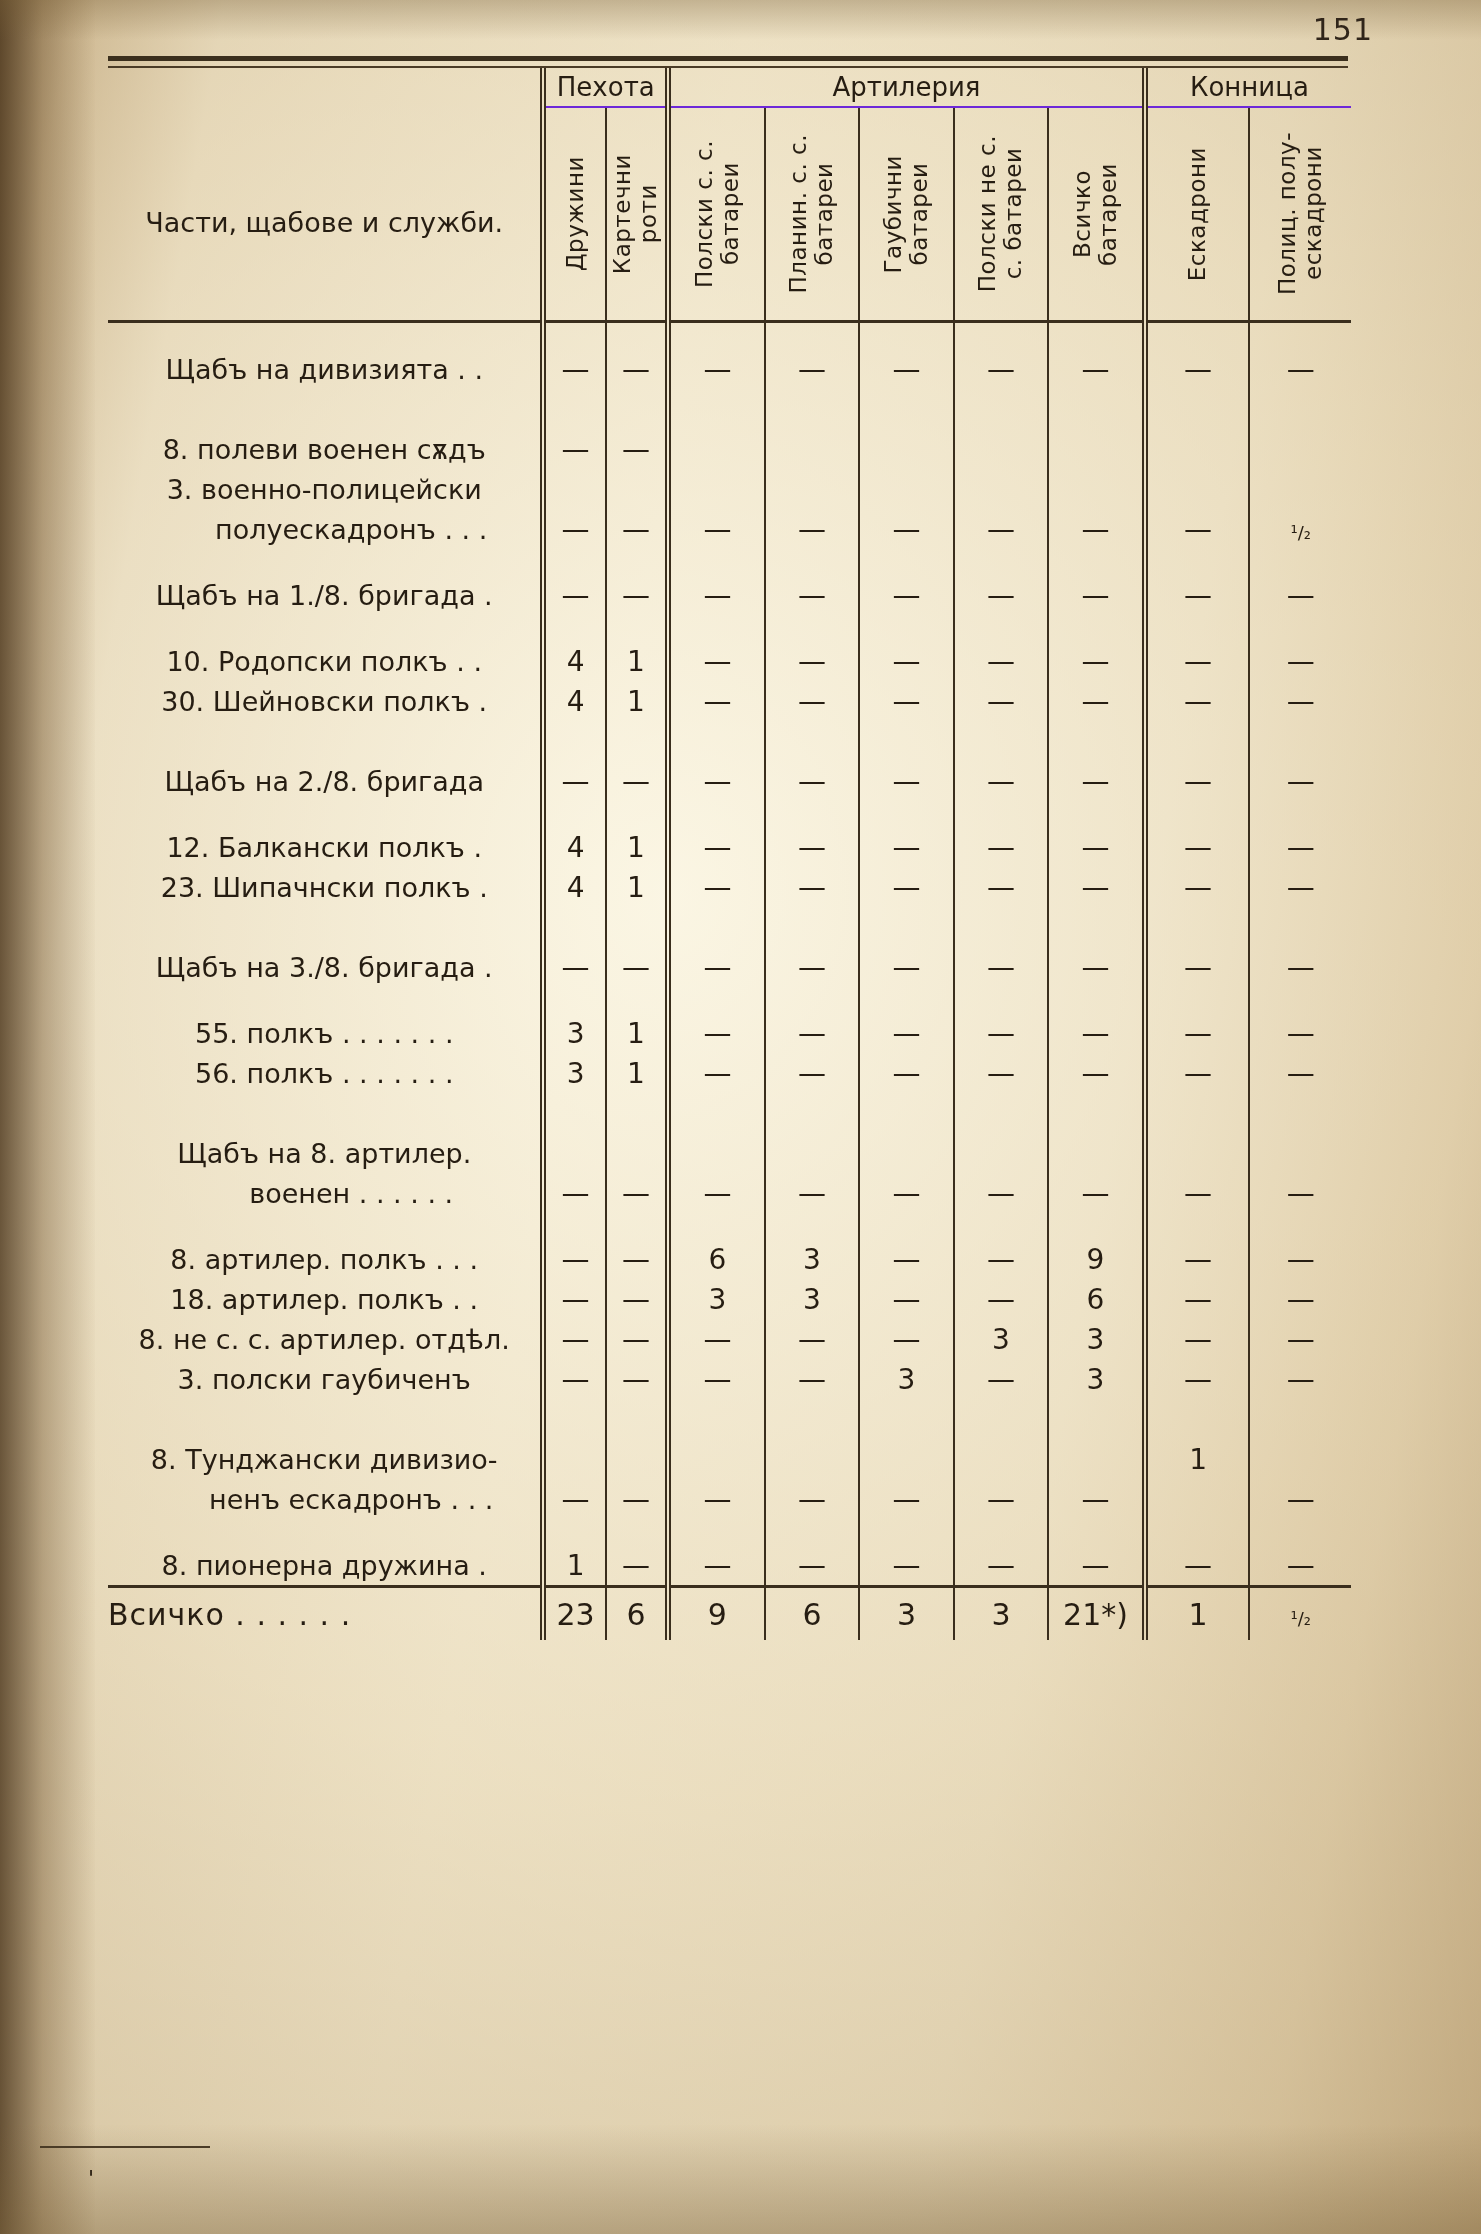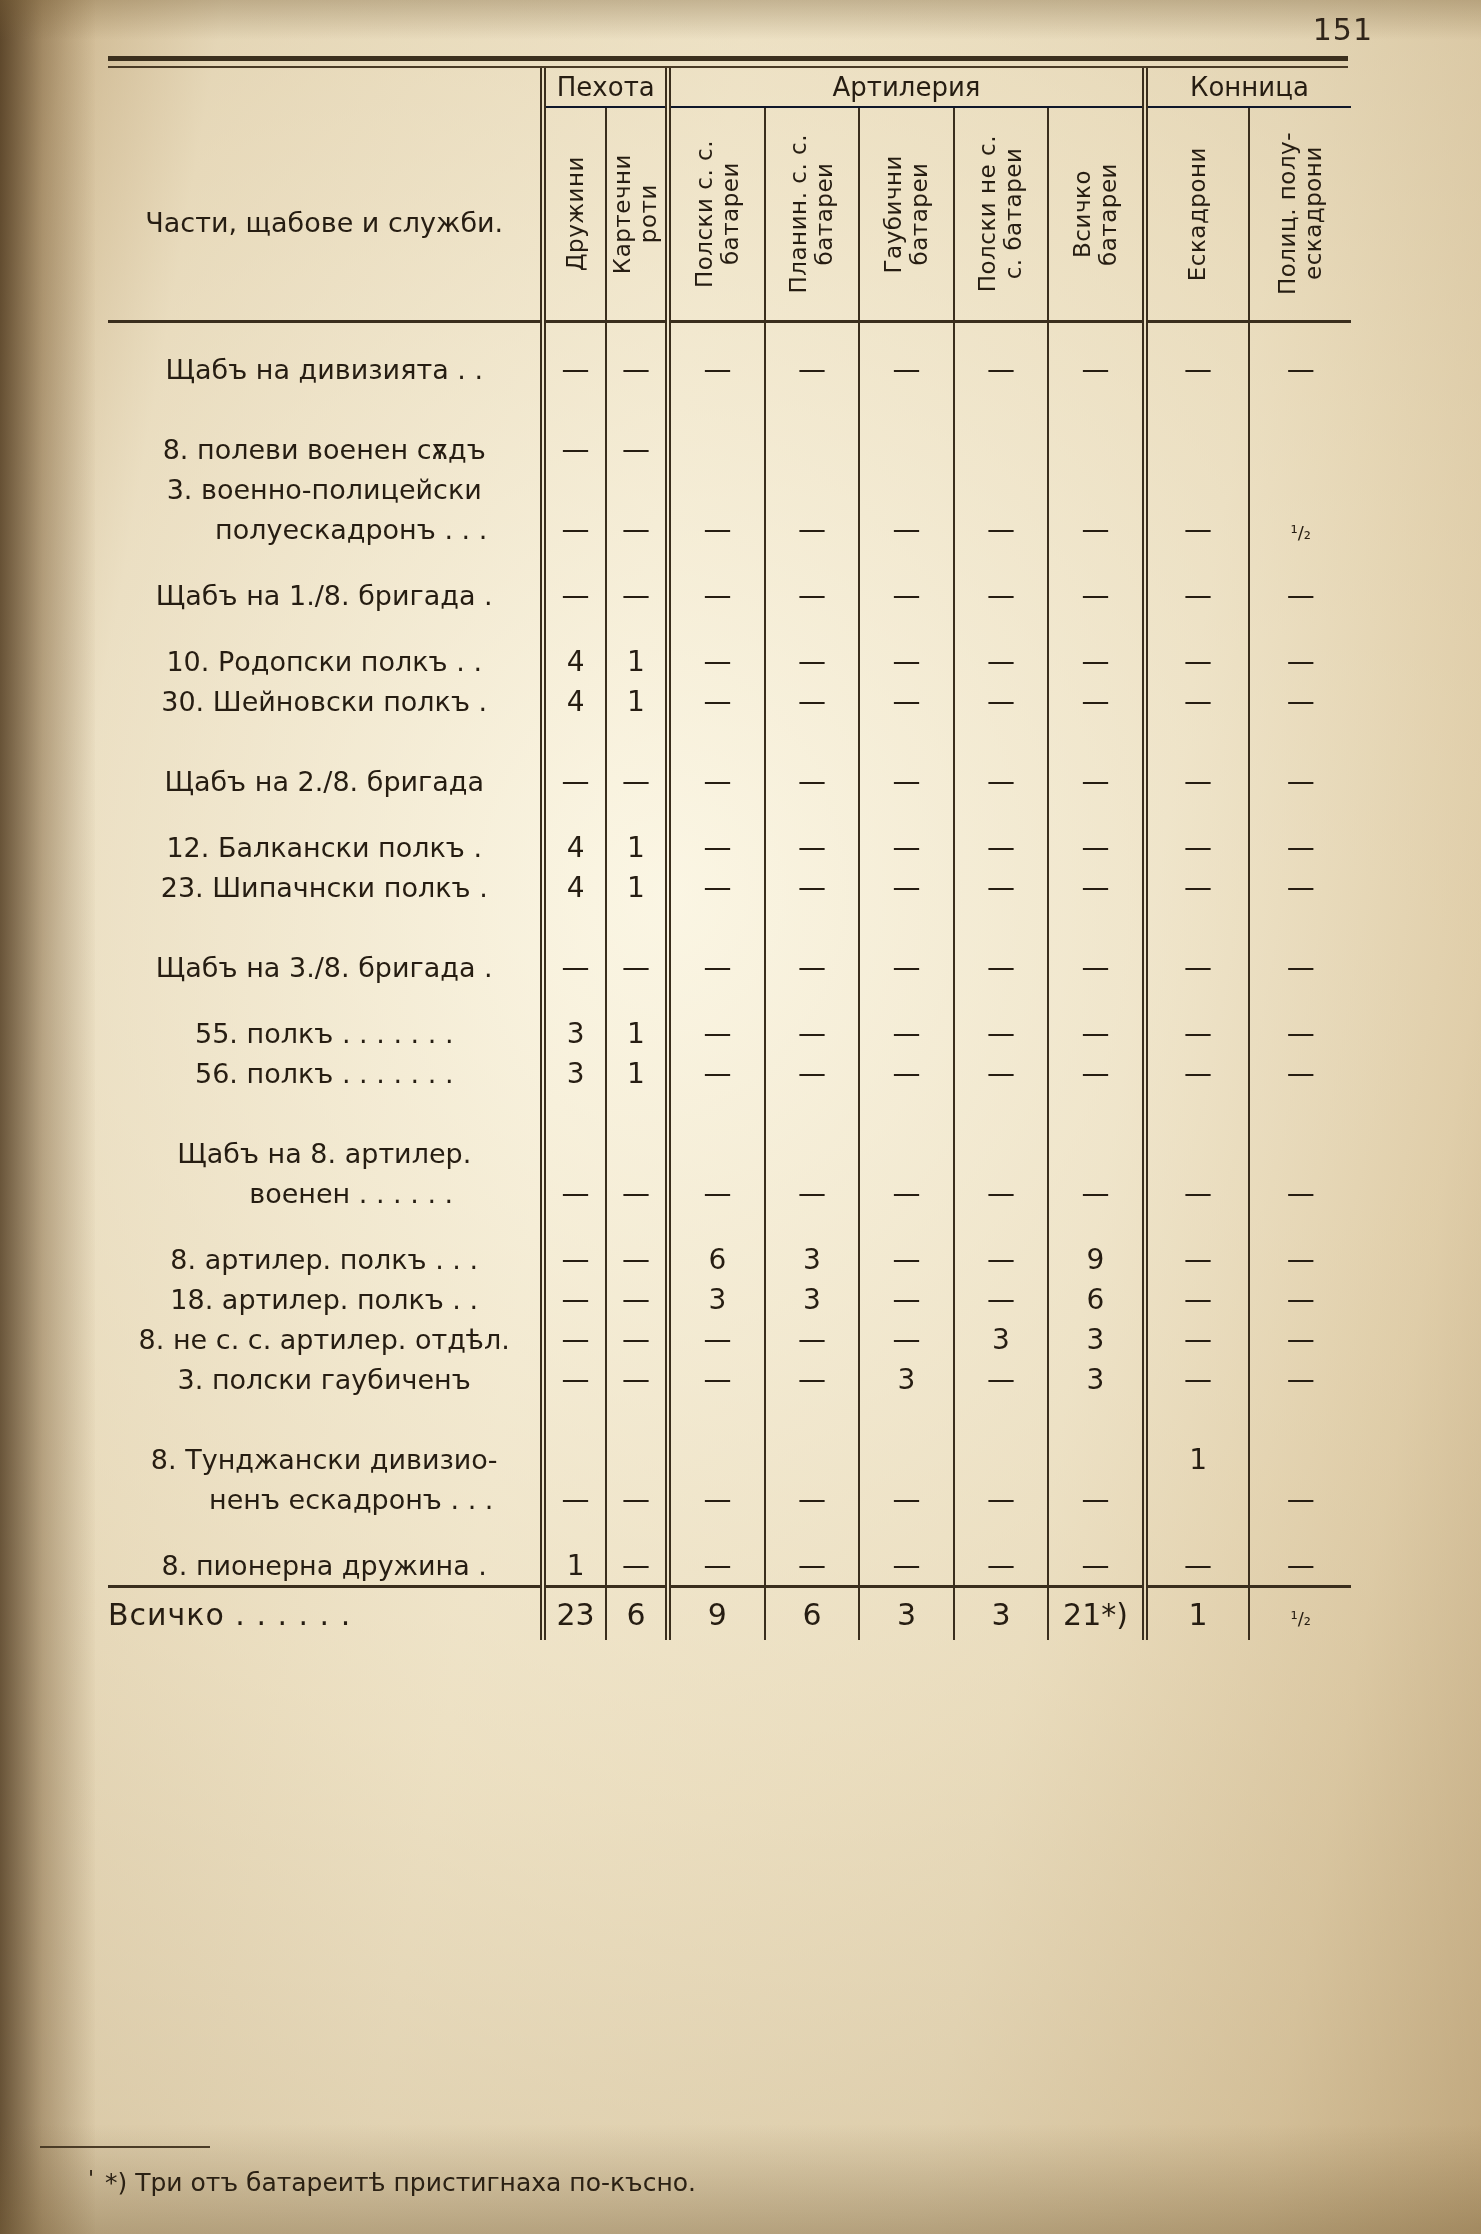--- a/index.html
+++ b/index.html
@@ -71,21 +71,21 @@
   }
 
   
   .vsep{ border-left:2px solid #3a2e1d; }
   .vsep-d{ border-left:6px double #3a2e1d; }
 
   .hdr-group{
     text-align:center;
     font-size:26px;
     height:38px;
-    border-bottom:2px solid #0f172a;
+    border-bottom:2px solid #6d28d9;
     white-space:nowrap;
     padding:0 6px;
   }
   .hdr-vert{
     height:212px;
     text-align:center;
     border-bottom:3px solid #3a2e1d;
   }
   .vtext{
     writing-mode:vertical-rl;
@@ -643,15 +643,14 @@
           <td class="num vsep col-w">3</td>
           <td class="num vsep col-w">21*)</td>
           <td class="num vsep-d col-x">1</td>
           <td class="num vsep col-x"><span class="frac">¹/₂</span></td>
         </tr>
       </tbody>
   </table>
 
   <div class="footnote-rule"></div>
   <div class="footmark">'</div>
-  <div class="footnote">*) Три отъ батареитѣ пристигнаха по-късно.</div>
 
 </div>
 
 </body></html>

